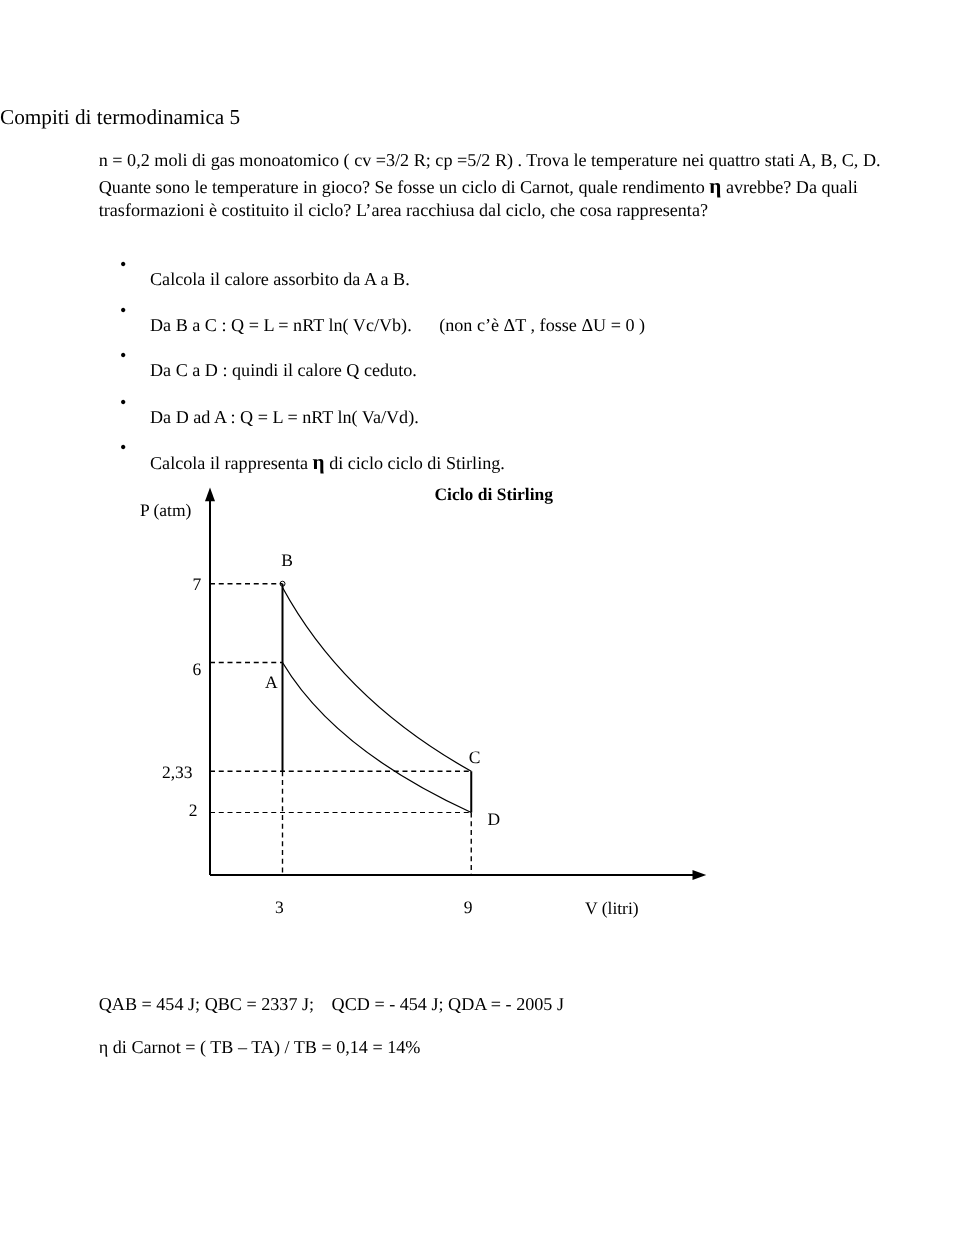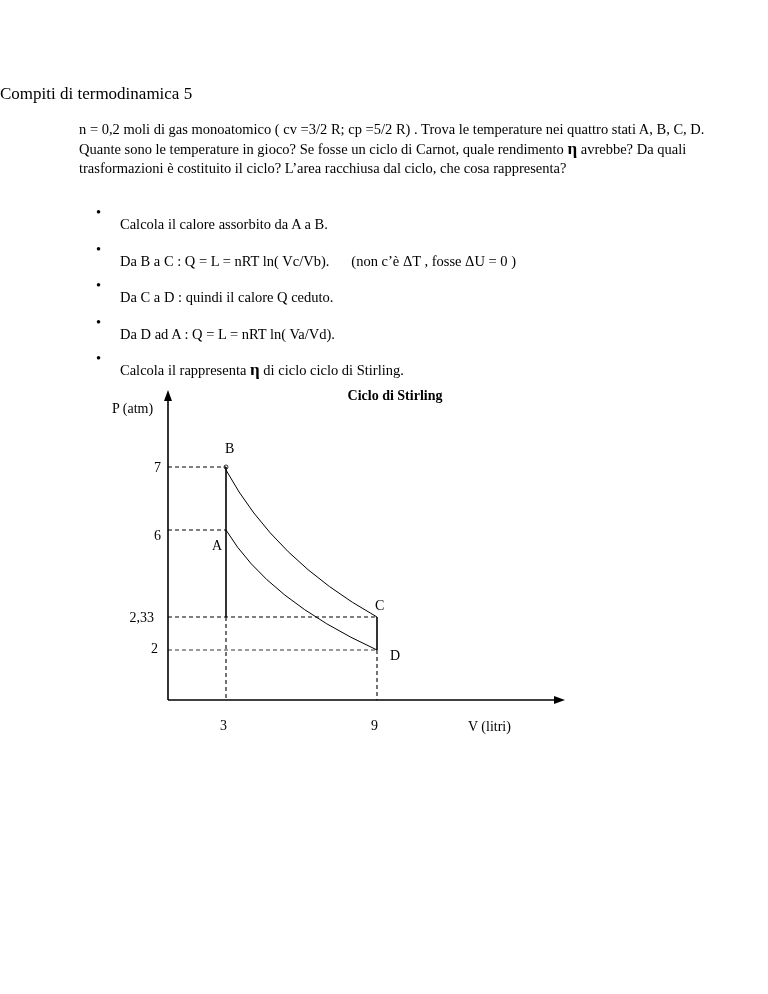--- a/index.html
+++ b/index.html
@@ -95,13 +95,15 @@
   <text x="220" y="730">3</text>
   <text x="371" y="730">9</text>
 
   <text x="225" y="453">B</text>
   <text x="212" y="550">A</text>
   <text x="375" y="610">C</text>
   <text x="390" y="660">D</text>
 </svg>
 
 <div class="results">
+  <div><span>QAB = 454 J;  QBC = 2337 J;</span><span class="sp"></span><span>QCD = - 454 J;  QDA = - 2005 J</span></div>
+  <div>η di Carnot =  ( TB – TA) / TB = 0,14 =  14%</div>
 </div>
 
 </body></html>

